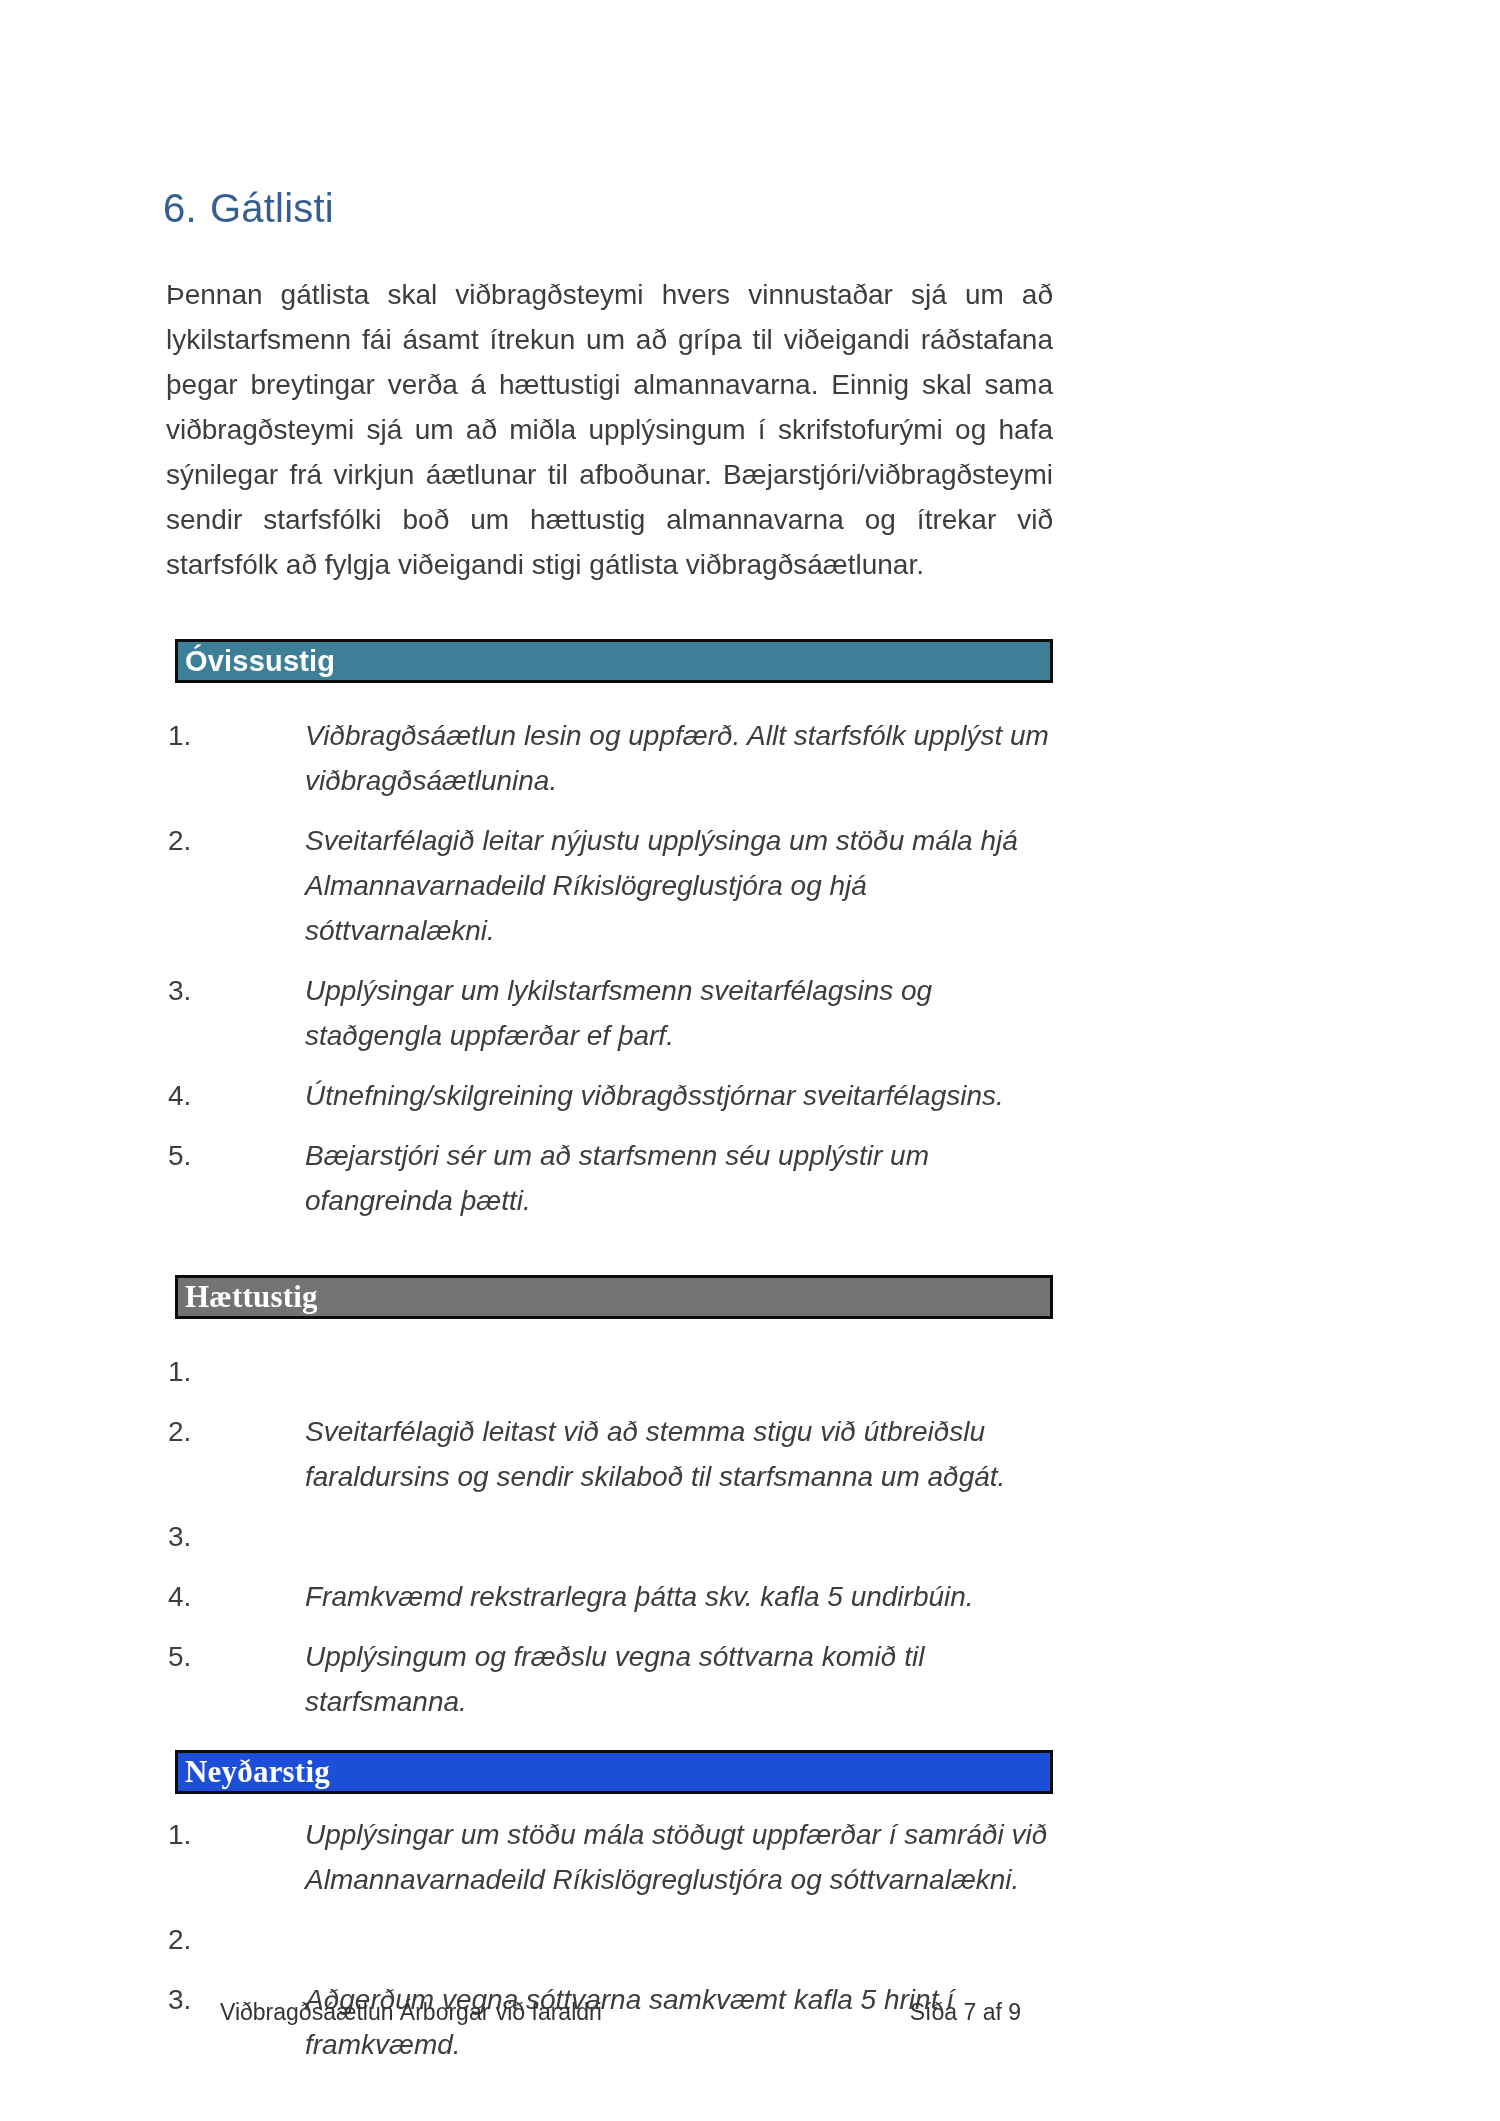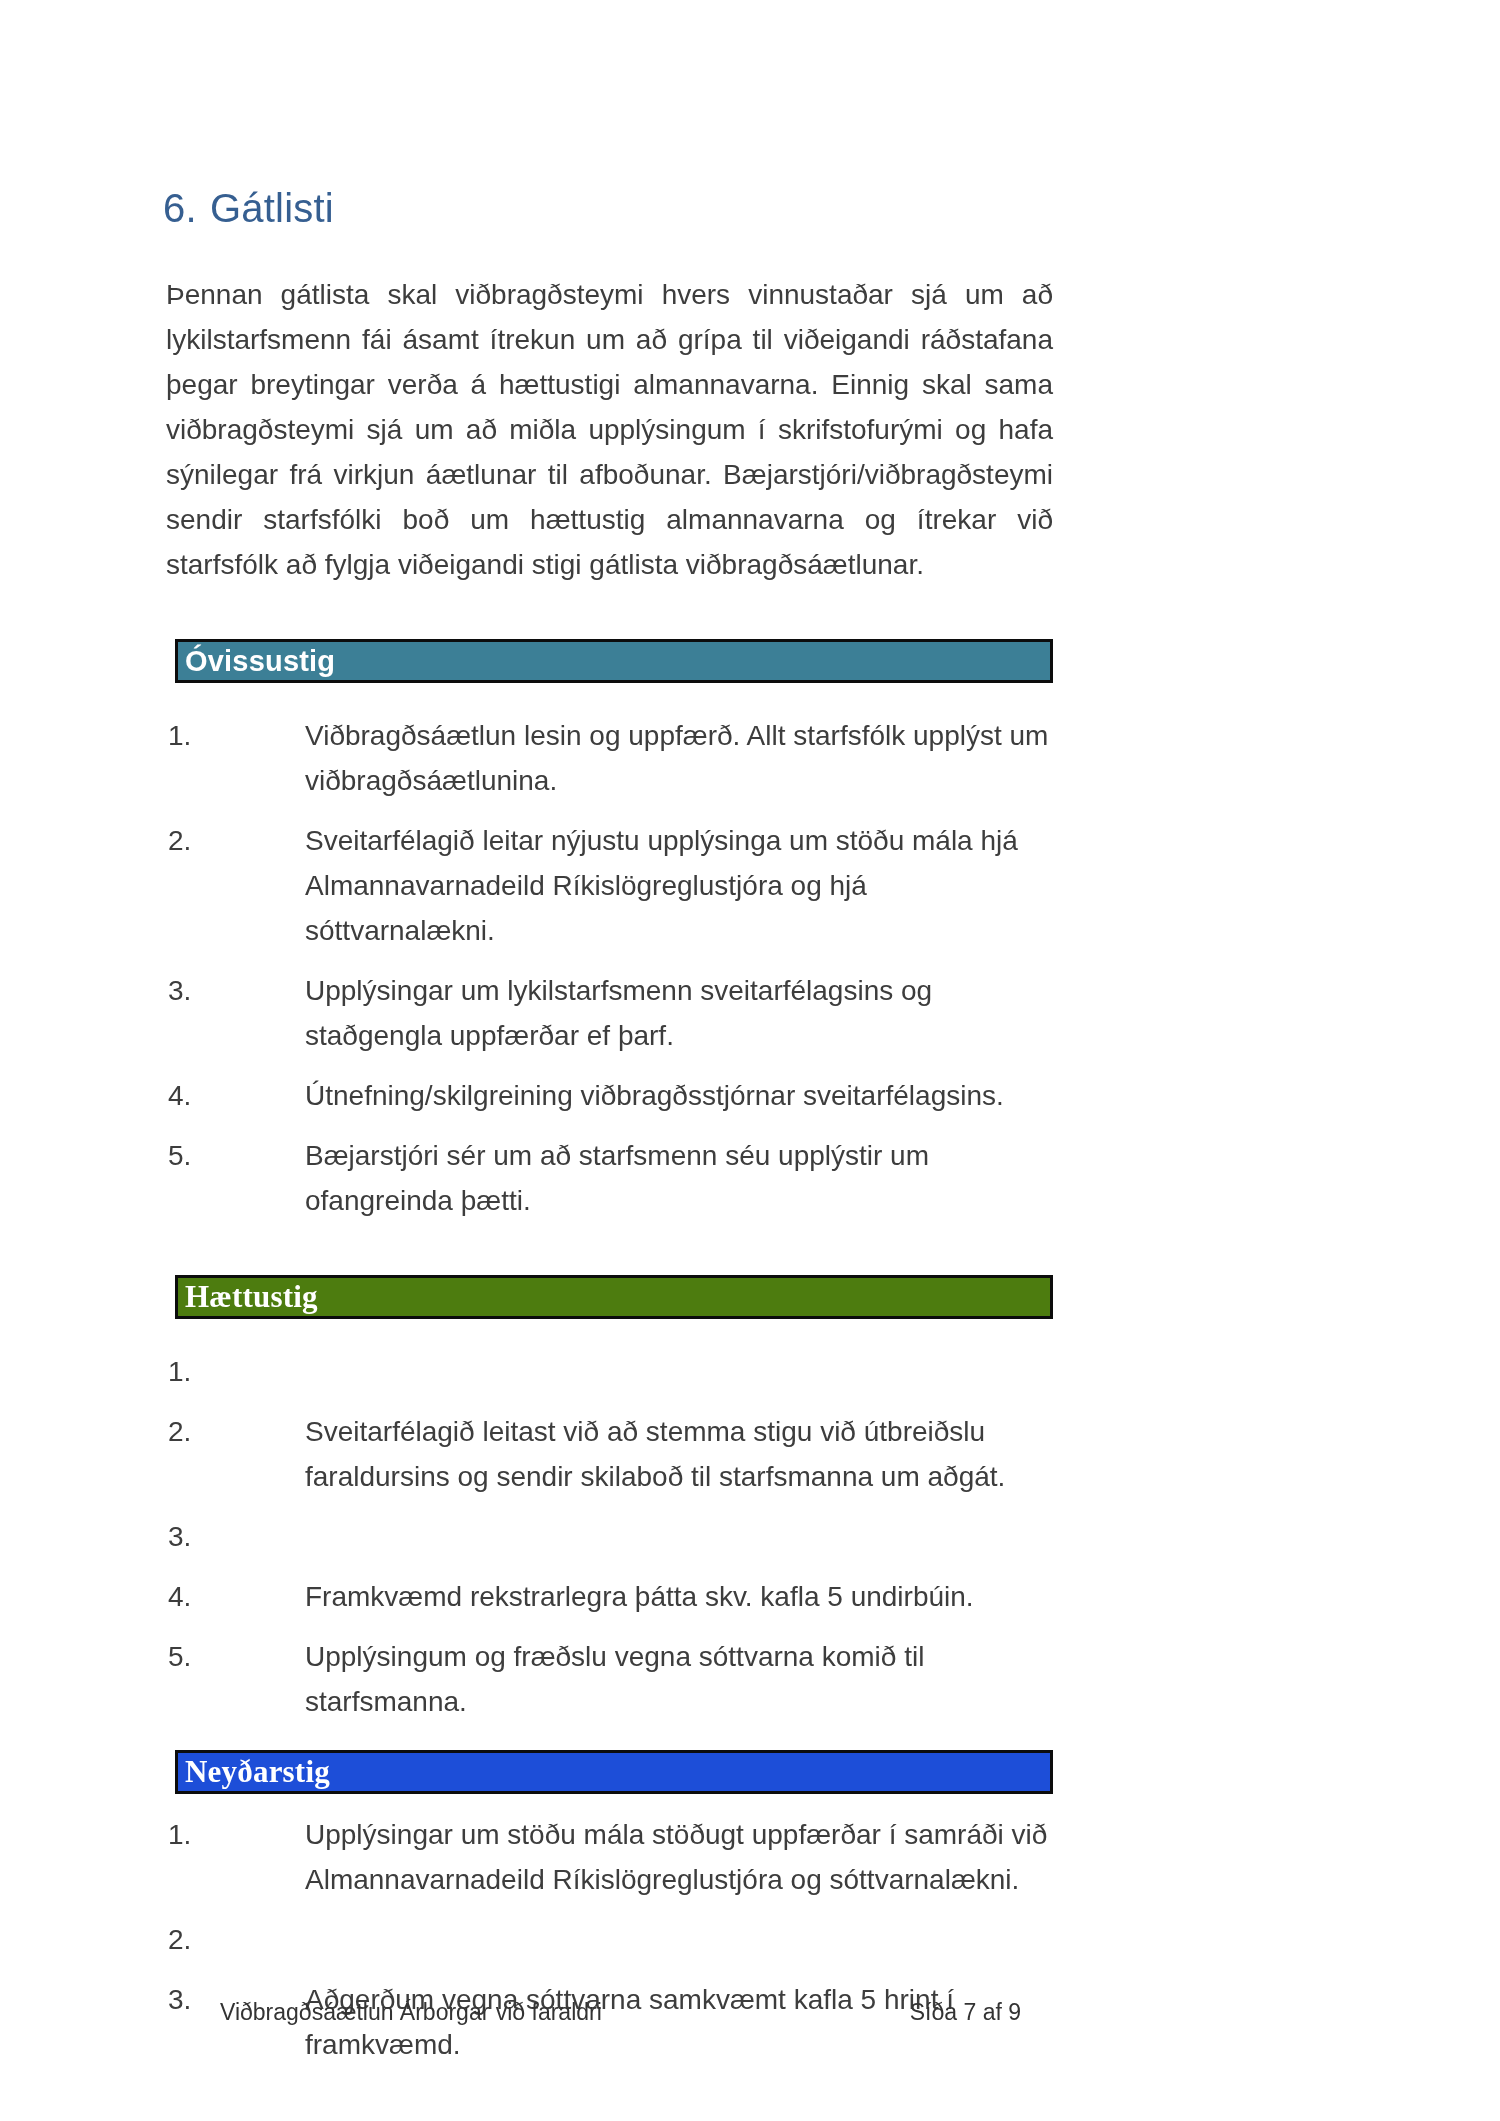--- a/index.html
+++ b/index.html
@@ -59,21 +59,21 @@
   .item{
     display:flex;
     align-items:flex-start;
     padding-left:18px;
     margin-bottom:15px;
     font-size:28px;
     line-height:45px;
     color:#3d3d3d;
   }
   .item-num{width:137px;flex:0 0 137px;}
-  .item-text{flex:1 1 auto;}
+  .item-text{flex:1 1 auto;font-style:italic;}
   .footer{
     position:absolute;
     left:0;right:0;top:2000px;
     display:flex;
     justify-content:space-between;
     padding:0 180px 0 220px;
     font-size:23px;
     line-height:24px;
     color:#333333;
   }
@@ -109,21 +109,21 @@
             <span class="item-num">4.</span>
             <span class="item-text">Útnefning/skilgreining viðbragðsstjórnar sveitarfélagsins.</span>
           </div>
           <div class="item">
             <span class="item-num">5.</span>
             <span class="item-text">Bæjarstjóri sér um að starfsmenn séu upplýstir um ofangreinda þætti.</span>
           </div>
         </div>
       </section>
       <section class="section">
-        <div class="bar" style="background: #4d7c0f;">
+        <div class="bar" style="background: #737373;">
           <span class="bar-label">Hættustig</span>
         </div>
         <div class="list">
           <div class="item">
             <span class="item-num">1.</span>
           </div>
           <div class="item">
             <span class="item-num">2.</span>
             <span class="item-text">Sveitarfélagið leitast við að stemma stigu við útbreiðslu faraldursins og sendir skilaboð til starfsmanna um aðgát.</span>
           </div>

